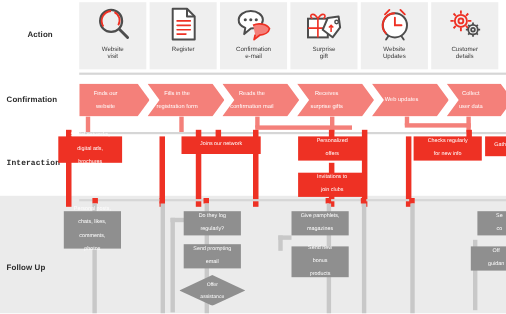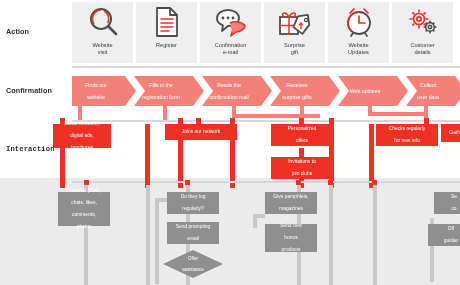--- a/index.html
+++ b/index.html
@@ -83,21 +83,21 @@
   
   .sep{position:absolute;background:#d6d6d6;height:1.6px;}
 </style>
 </head>
 <body>
 
 <div id="board">
 
   <div class="lane-band band-followup"></div>
 
-  <div class="lane-label" style="top:27px;">Action</div>
+  <div class="lane-label" style="top:27px;margin-left:19px;">Action</div>
 
   <div class="icon-card" style="left:72px;">
     <div class="icon-art">
       <svg width="34" height="32" viewBox="0 0 34 32">
         <circle cx="15" cy="13" r="10" fill="none" stroke="#4d4d4d" stroke-width="2"></circle>
         <path d="M15 4 a9 9 0 0 0 -7 14" fill="none" stroke="#ee3124" stroke-width="1.6"></path>
         <path d="M18 5 a8.5 8.5 0 0 1 3.5 12" fill="none" stroke="#ee3124" stroke-width="1.6"></path>
         <line x1="22.5" y1="20.5" x2="30" y2="28" stroke="#4d4d4d" stroke-width="2.6" stroke-linecap="round"></line>
       </svg>
     </div>
@@ -269,20 +269,21 @@
     <span><span>Checks regularly</span><br><span>for new info</span></span>
   </div>
 
   <div class="rbox" style="left:441px;top:124px;width:30px;height:18px;">
     <span>
         <span>Gathe</span>
       </span>
   </div>
 
   <div class="sep" style="left:72px;top:181px;width:388px;"></div>
+  <div class="lane-label" style="top:238px;">Follow Up</div>
 
   <div class="gstub" style="left:84px;top:180px;width:5px;height:5px;"></div>
   <div class="gstub" style="left:145px;top:180px;width:5px;height:5px;"></div>
   <div class="gstub" style="left:185px;top:180px;width:5px;height:5px;"></div>
   <div class="gstub" style="left:296px;top:180px;width:5px;height:5px;"></div>
   <div class="gstub" style="left:328px;top:180px;width:5px;height:5px;"></div>
   <div class="gstub" style="left:372px;top:180px;width:5px;height:5px;"></div>
 
   <div class="gconn" style="left:84px;top:185px;width:4px;height:100px;"></div>
   <div class="gconn" style="left:146px;top:185px;width:4px;height:100px;"></div>

